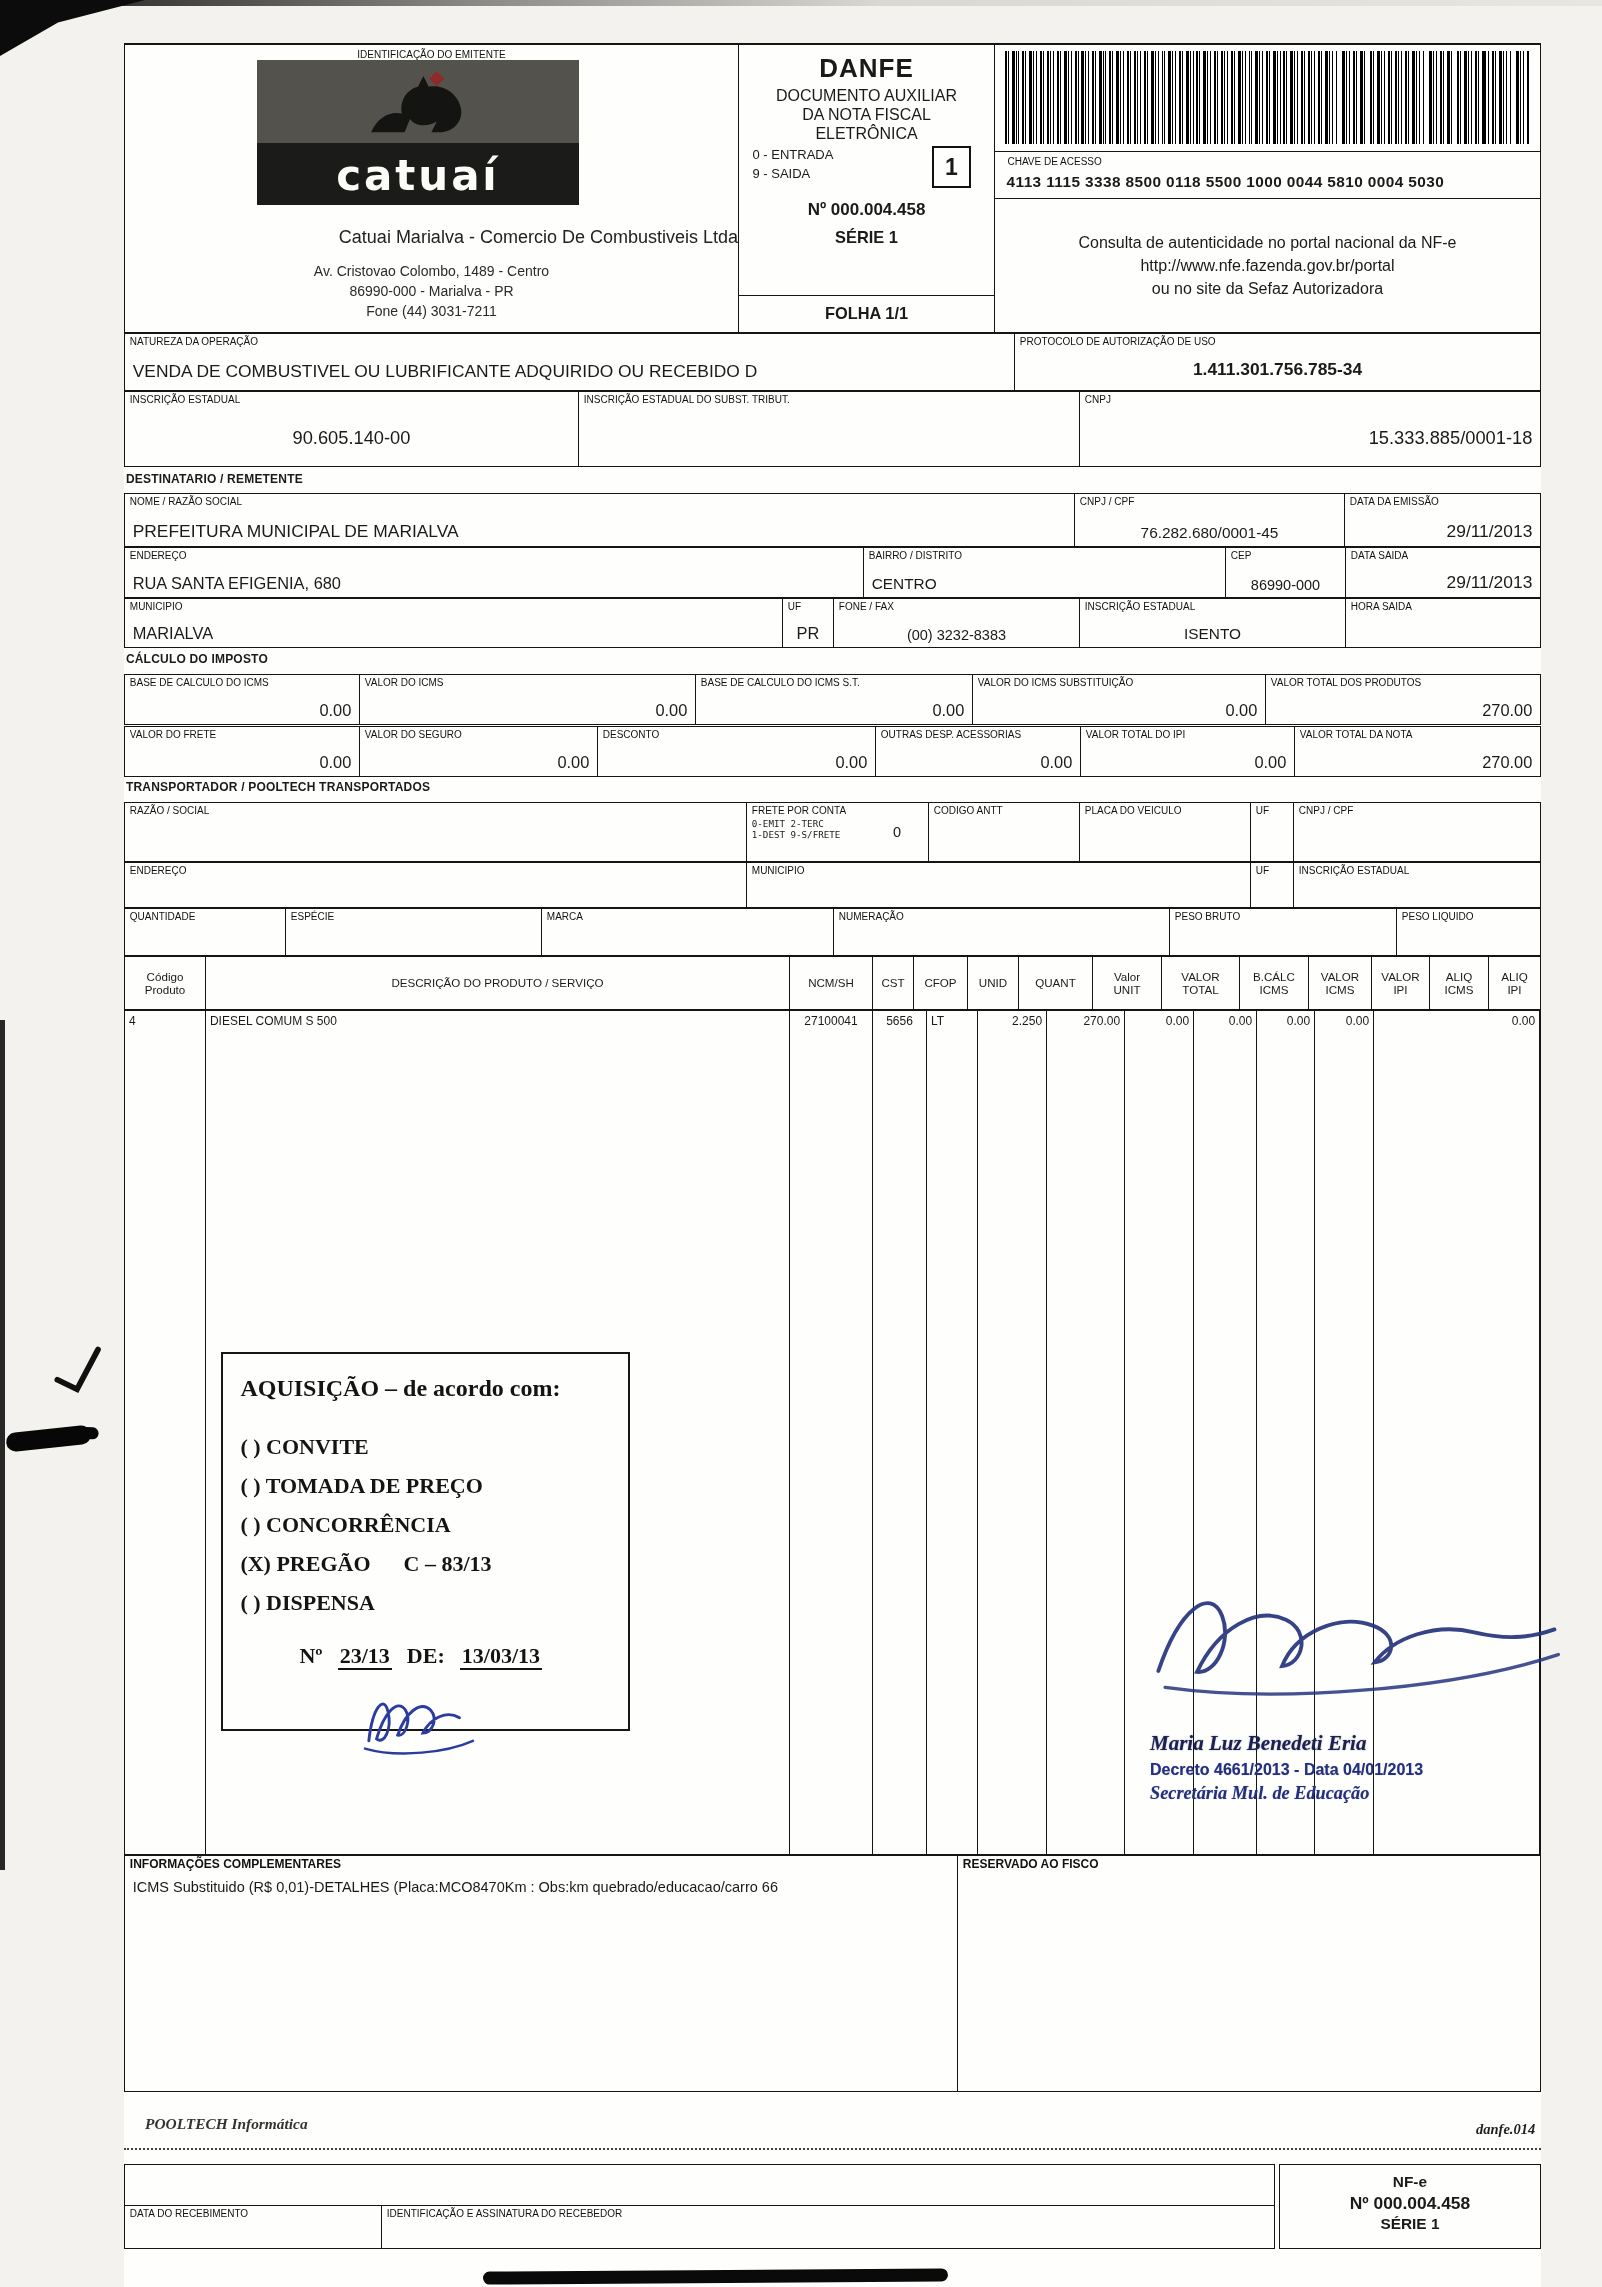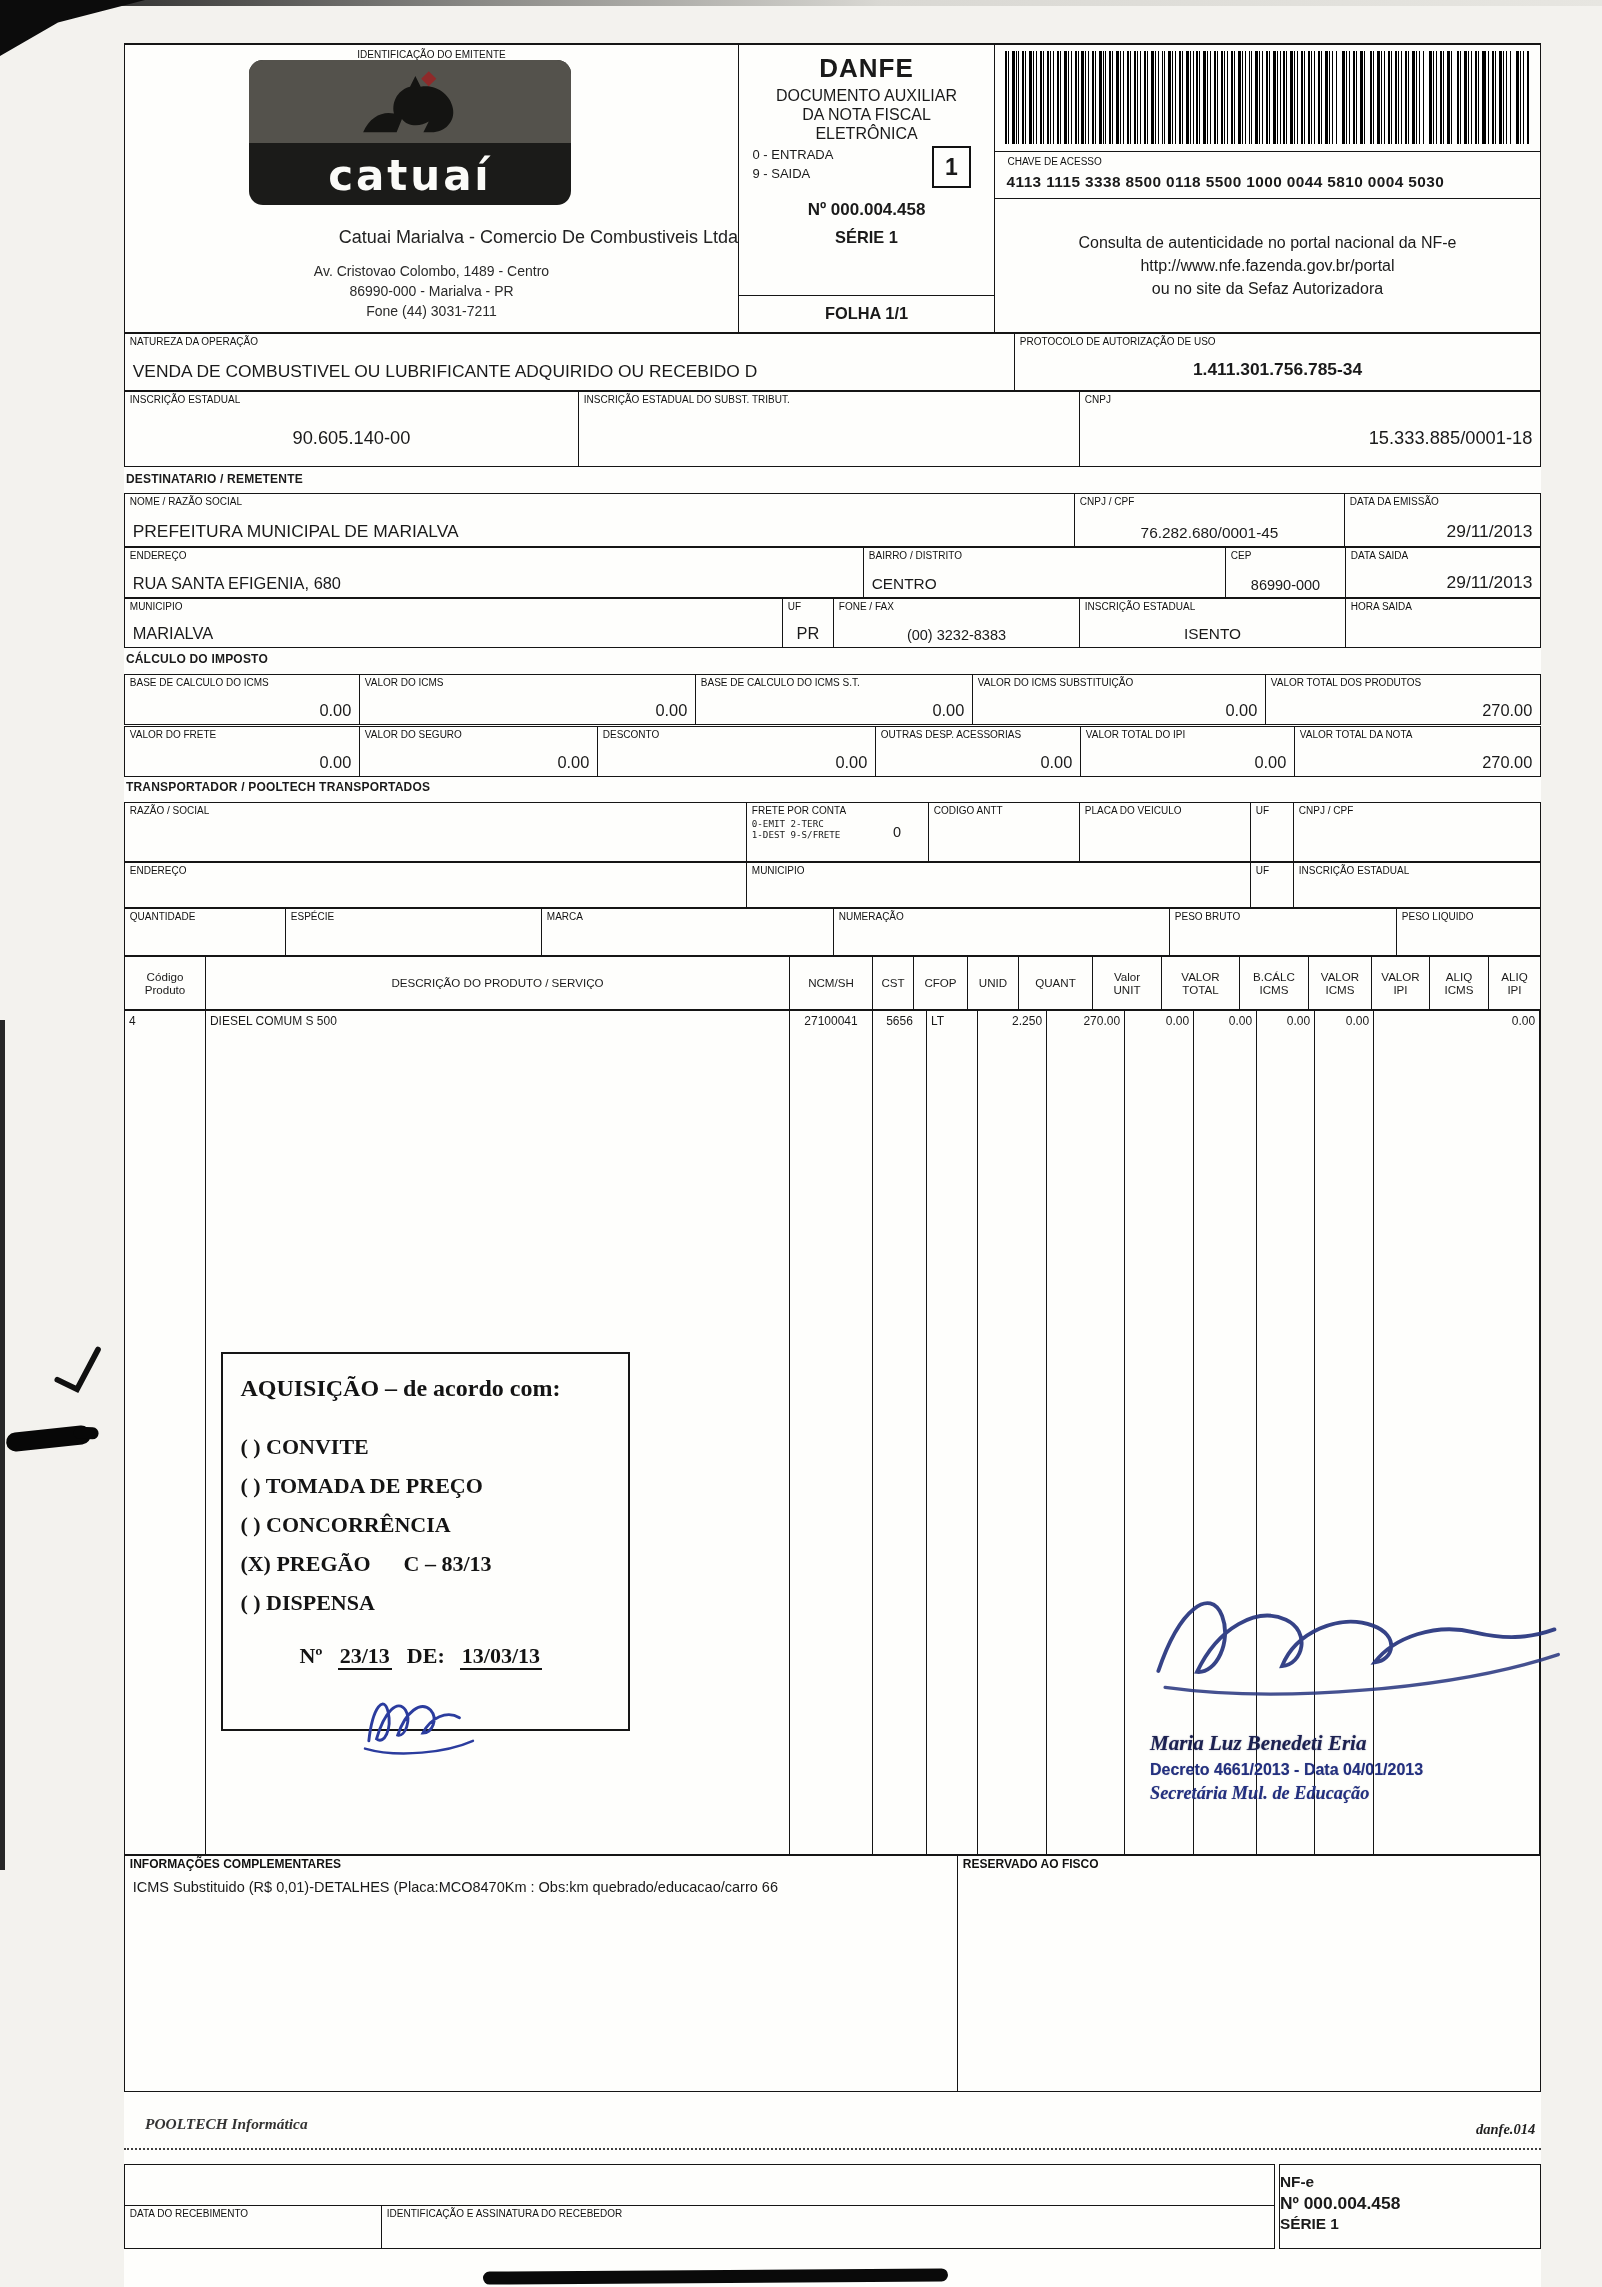--- a/index.html
+++ b/index.html
@@ -14,21 +14,21 @@
 .lbl.bold{font-weight:bold;font-size:12px}
 .fval{position:absolute;left:0;right:0;bottom:3.9px;font-size:16.4px;padding:0 7.7px;white-space:nowrap}
 .fval.center{text-align:center}
 .fval.right{text-align:right}
 .fval.bold{font-weight:bold}
 .fval.mid{bottom:17.4px}
 .pre{white-space:pre-line}
 .section-title{position:absolute;left:1.9px;font-size:12px;font-weight:bold;letter-spacing:0.2px}
 
 .emit-label{position:absolute;top:1.9px;left:0;right:0;text-align:center}
-.logo{position:absolute;left:124px;top:15.4px;width:322px;height:145px;background:#1b1b19;border-radius:14px;overflow:hidden}
+.logo{position:absolute;left:132px;top:15.4px;width:322px;height:145px;background:#1b1b19;border-radius:0;overflow:hidden}
 .logo-art{position:absolute;top:0;left:0;width:100%;height:83px;background:#54524c}
 .logo-art svg{position:absolute;left:50%;top:7.7px;transform:translateX(-50%)}
 .logo-word{position:absolute;bottom:5.8px;left:0;width:100%;text-align:center;color:#fbfbf8;font-size:42px;font-weight:bold;letter-spacing:2.9px;font-family:"DejaVu Sans",sans-serif}
 .emit-name{position:absolute;top:182px;left:0;right:0;text-align:right;font-size:18px;color:#222}
 .emit-addrs{position:absolute;top:216px;left:0;right:0;text-align:center;font-size:14px;line-height:20px;color:#2a2a2a}
 .danfe-col{display:flex;flex-direction:column;text-align:center;padding-top:7.7px}
 .danfe-title{font-size:26px;font-weight:bold;letter-spacing:1px}
 .danfe-sub{font-size:16px;line-height:19.3px;margin-top:1.9px}
 .es-block{position:relative;margin-top:3px;text-align:left;padding-left:13.5px;font-size:13px;line-height:18.3px;height:44px}
 .tipo-box{position:absolute;right:23px;top:0;width:39px;height:42px;border:2.4px solid #111;font-size:23px;font-weight:bold;text-align:center;line-height:39px}
@@ -67,21 +67,21 @@
 .info-text{position:absolute;top:23px;left:7.7px;right:7.7px;font-size:14.5px}
 
 .pooltech{position:absolute;top:2072px;left:21px;font-family:"Liberation Serif",serif;font-style:italic;font-weight:bold;font-size:15.4px;color:#333}
 .danfe-file{position:absolute;top:2078px;right:5.8px;font-family:"Liberation Serif",serif;font-style:italic;font-weight:bold;font-size:14.5px;color:#222}
 .dotted-line{position:absolute;top:2105px;left:0;right:0;border-top:2.9px dotted #3f3f3f}
 .receipt{position:absolute;left:0;top:2121px;width:1417px;height:85px;display:flex;gap:3.9px}
 .receipt-left{width:1151px;border:1px solid #151515;display:flex;flex-direction:column}
 .r-top{height:41px;border-bottom:1px solid #151515}
 .r-bottom{flex:1;display:flex}
 .r-cell{position:relative}
-.nfe-box{flex:1;border:1px solid #151515;padding-top:7.7px;font-weight:bold}
+.nfe-box{flex:1;border:1px solid #151515;text-align:center;padding-top:7.7px;font-weight:bold}
 .nfe-line1{font-size:15.4px}.nfe-line2{font-size:17.4px;margin-top:1.9px}.nfe-line3{font-size:15.4px;margin-top:1.9px}
 .black-bar{position:absolute;top:2227px;left:359px;width:465px;height:12.6px;background:#0a0a0a;border-radius:6.8px;transform:rotate(-.4deg)}
 
 .top-strip{position:absolute;left:0;top:0;width:1603px;height:5.8px;background:linear-gradient(90deg,#1a1a1a,#8a8a86 30%,#d9d8d3 55%,#e7e6e1)}
 .corner-tl{position:absolute;left:0;top:0;width:145px;height:56px;background:#0c0c0c;clip-path:polygon(0 0,100% 0,40% 40%,0 100%)}
 .left-strip{position:absolute;left:0;top:1020px;width:4.8px;height:850px;background:#111;opacity:.9}
 .checkmark{position:absolute;left:50px;top:1348px;transform:rotate(-12deg)}
 .ink-blob{position:absolute;left:5.8px;top:1429px;width:85px;height:19.3px;background:#070707;border-radius:11.6px;transform:rotate(-6deg)}
 .ink-blob::after{content:"";position:absolute;left:68px;top:1.9px;width:25px;height:11.6px;background:#070707;border-radius:7.7px;transform:rotate(8deg)}
 .mark7{position:absolute;left:1460px;top:1551px}

